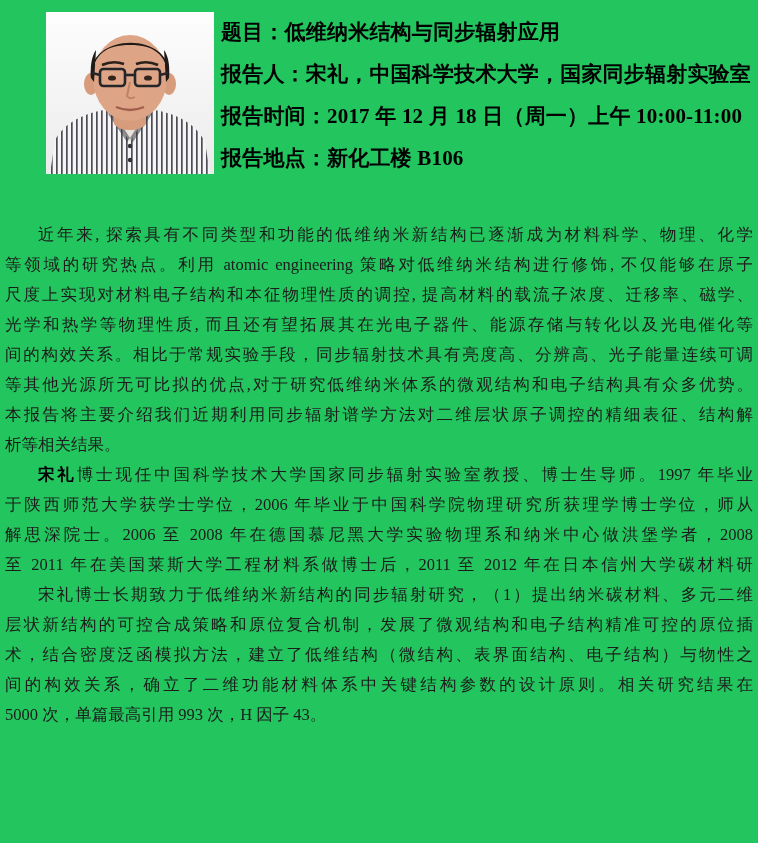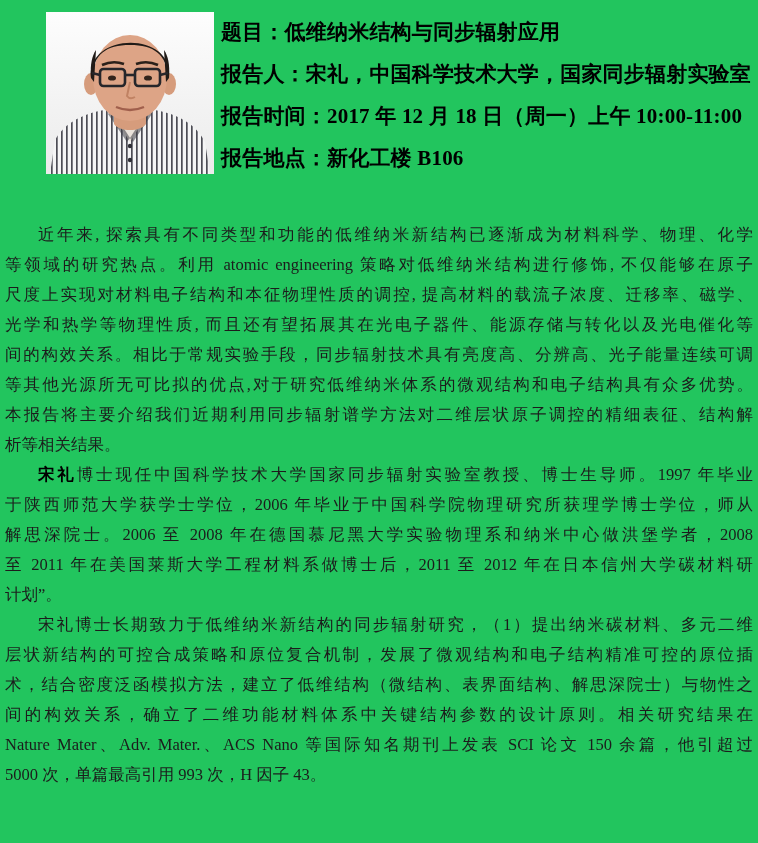--- a/index.html
+++ b/index.html
@@ -112,26 +112,24 @@
       <div class="line">等其他光源所无可比拟的优点,对于研究低维纳米体系的微观结构和电子结构具有众多优势。</div>
       <div class="line">本报告将主要介绍我们近期利用同步辐射谱学方法对二维层状原子调控的精细表征、结构解</div>
       <div class="line last">析等相关结果。</div>
     </div>
 
     <div>
       <div class="line indent"><b>宋礼</b><span>博士现任中国科学技术大学国家同步辐射实验室教授、博士生导师。1997 年毕业</span></div>
       <div class="line">于陕西师范大学获学士学位，2006 年毕业于中国科学院物理研究所获理学博士学位，师从</div>
       <div class="line">解思深院士。2006 至 2008 年在德国慕尼黑大学实验物理系和纳米中心做洪堡学者，2008</div>
       <div class="line">至 2011 年在美国莱斯大学工程材料系做博士后，2011 至 2012 年在日本信州大学碳材料研</div>
-      <div class="line last">计划”。</div>
     </div>
 
     <div>
       <div class="line indent">宋礼博士长期致力于低维纳米新结构的同步辐射研究，（1）提出纳米碳材料、多元二维</div>
       <div class="line">层状新结构的可控合成策略和原位复合机制，发展了微观结构和电子结构精准可控的原位插</div>
-      <div class="line">术，结合密度泛函模拟方法，建立了低维结构（微结构、表界面结构、解思深院士）与物性之</div>
+      <div class="line">术，结合密度泛函模拟方法，建立了低维结构（微结构、表界面结构、电子结构）与物性之</div>
       <div class="line">间的构效关系，确立了二维功能材料体系中关键结构参数的设计原则。相关研究结果在</div>
-      <div class="line">Nature Mater、Adv. Mater.、ACS Nano 等国际知名期刊上发表 SCI 论文 150 余篇，他引超过</div>
       <div class="line last">5000 次，单篇最高引用 993 次，H 因子 43。</div>
     </div>
 
   </div>
 </div>
 
 </body></html>

